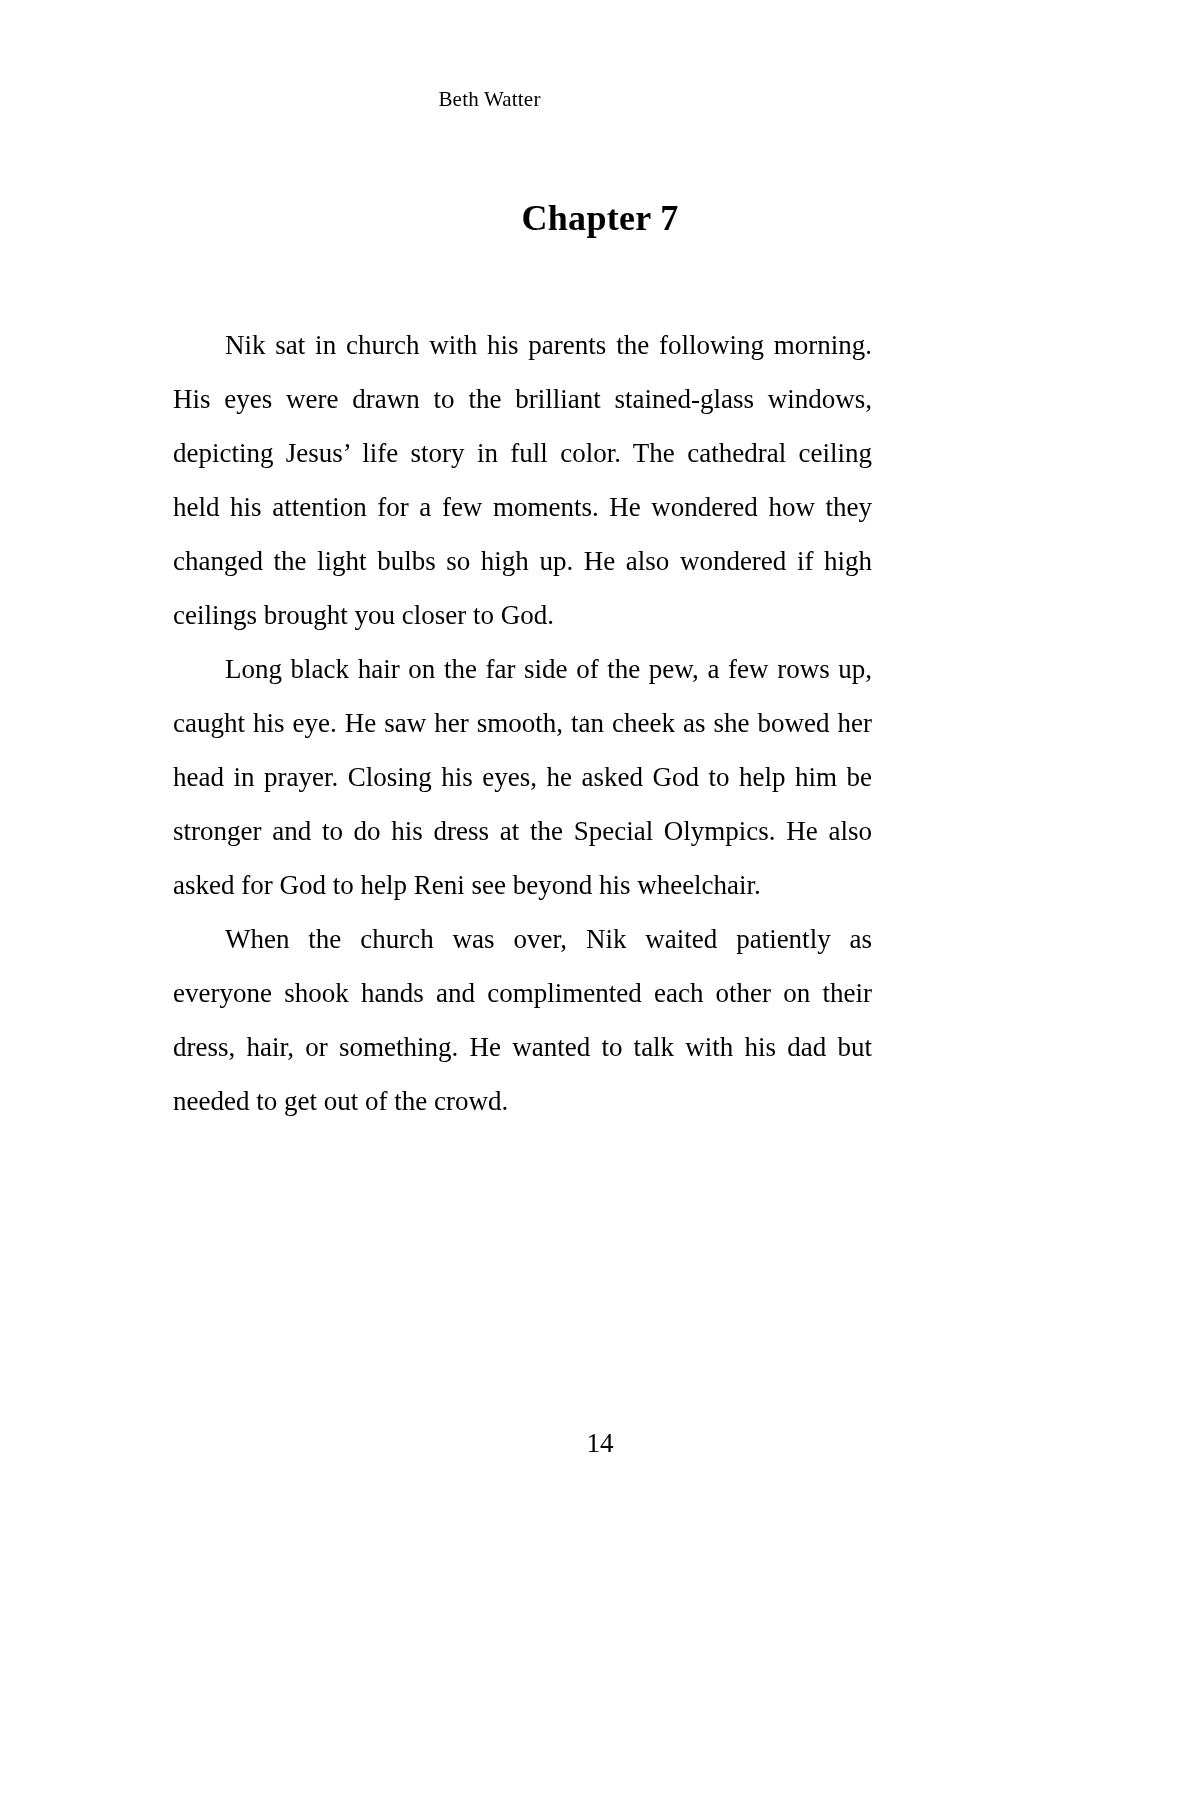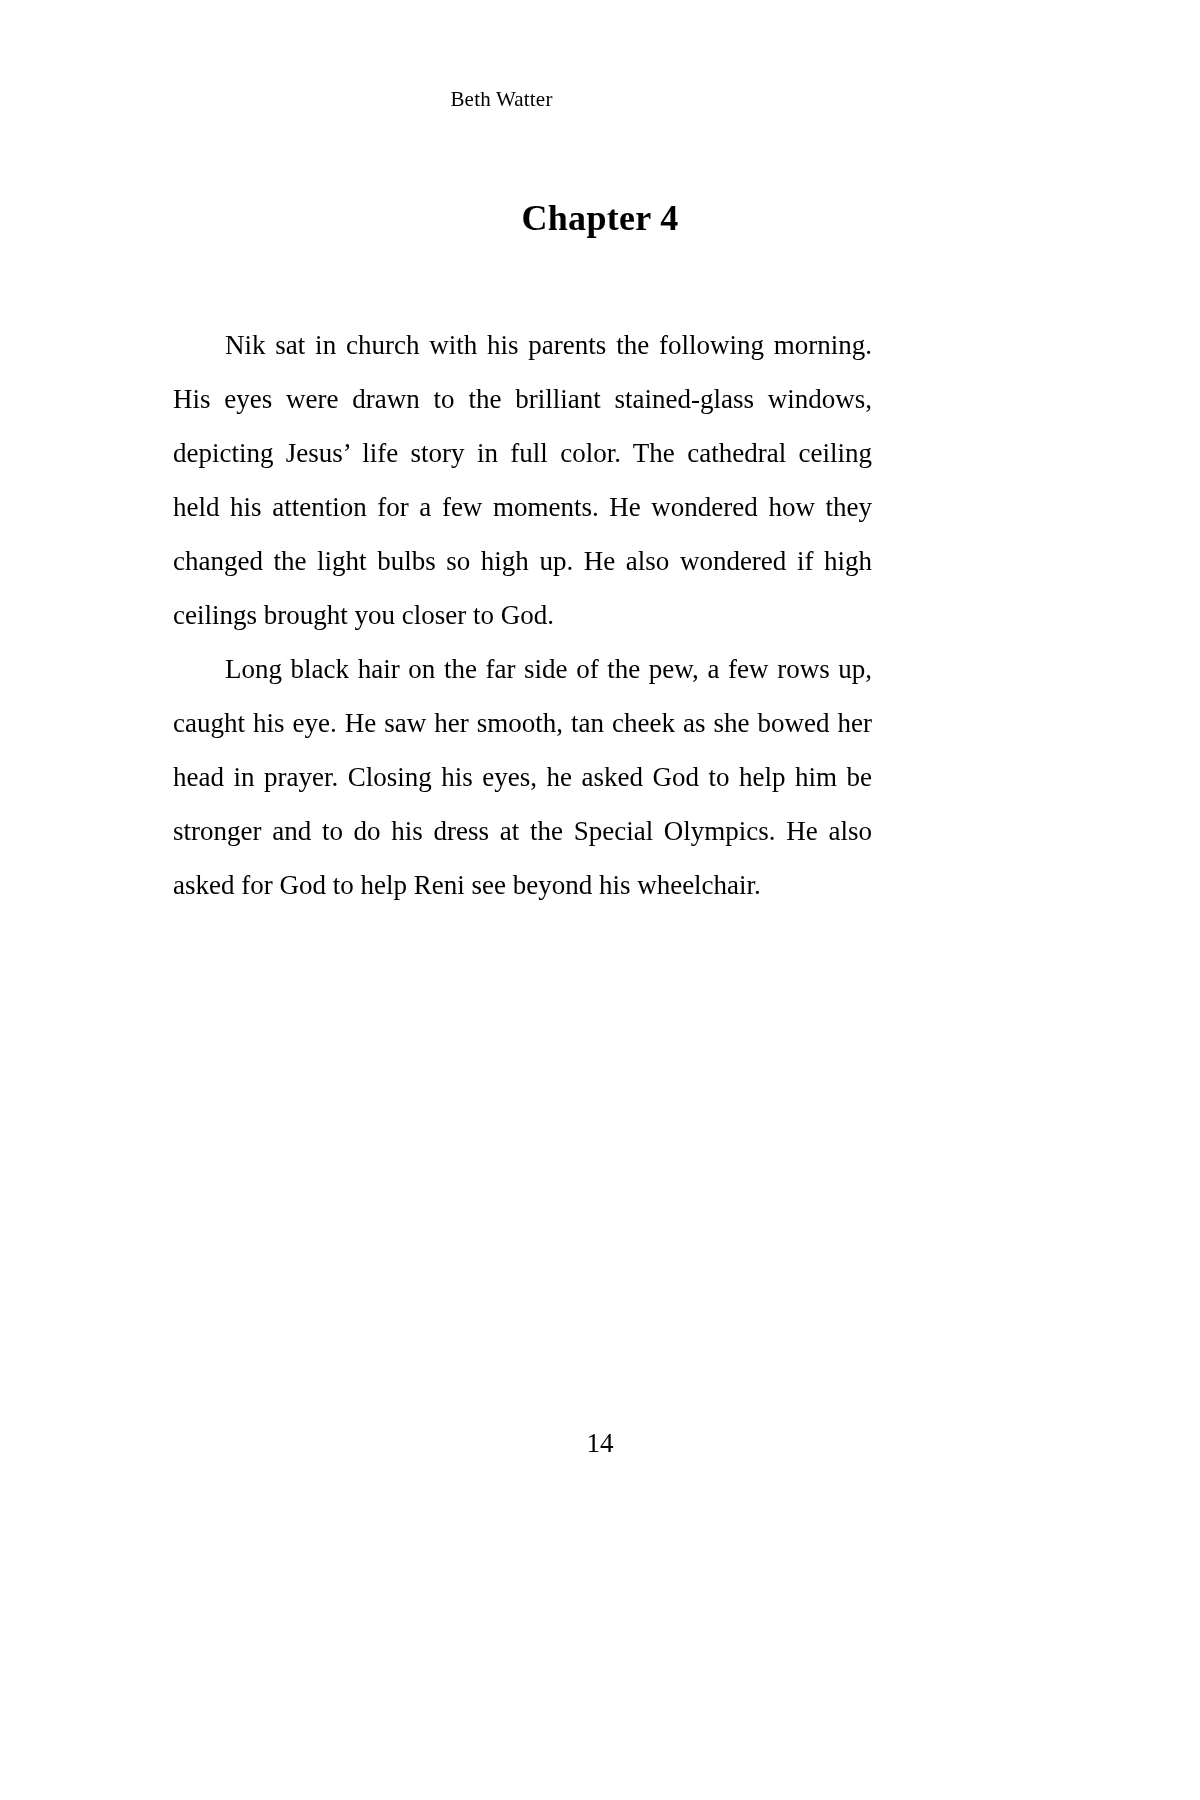--- a/index.html
+++ b/index.html
@@ -20,21 +20,21 @@
     width: 1200px;
     height: 1800px;
     box-sizing: border-box;
     overflow: hidden;
   }
 
   
   .running-header {
     position: absolute;
     top: 86px;
-    left: 12px;
+    left: 0;
     width: 979px;
     text-align: center;
     font-size: 21px;
     line-height: 26px;
     letter-spacing: 0.2px;
   }
 
   
   .chapter-title {
     position: absolute;
@@ -83,22 +83,23 @@
     margin-top: 8px;
   }
 </style>
 </head>
 <body>
 
 <div class="page">
 
   <div class="running-header">Beth Watter</div>
 
-  <h1 class="chapter-title">Chapter 4</h1>
+  <h1 class="chapter-title">Chapter 7</h1>
 
   <div class="body-text">
     <p>Nik sat in church with his parents the following morning. His eyes were drawn to the brilliant stained-glass windows, depicting Jesus’ life story in full color. The cathedral ceiling held his attention for a few moments. He wondered how they changed the light bulbs so high up. He also wondered if high ceilings brought you closer to God.</p>
     <p>Long black hair on the far side of the pew, a few rows up, caught his eye. He saw her smooth, tan cheek as she bowed her head in prayer. Closing his eyes, he asked God to help him be stronger and to do his dress at the Special Olympics. He also asked for God to help Reni see beyond his wheelchair.</p>
+    <p>When the church was over, Nik waited patiently as everyone shook hands and complimented each other on their dress, hair, or something. He wanted to talk with his dad but needed to get out of the crowd.</p>
   </div>
 
   <div class="folio">14</div>
 
 </div>
 
 </body></html>

